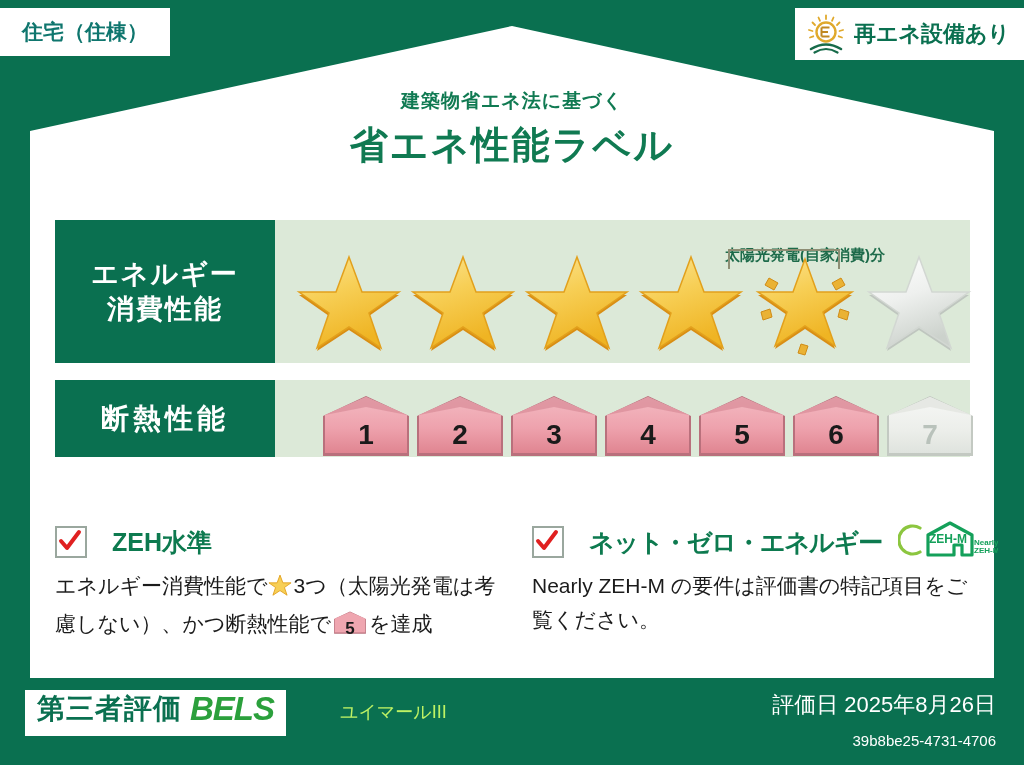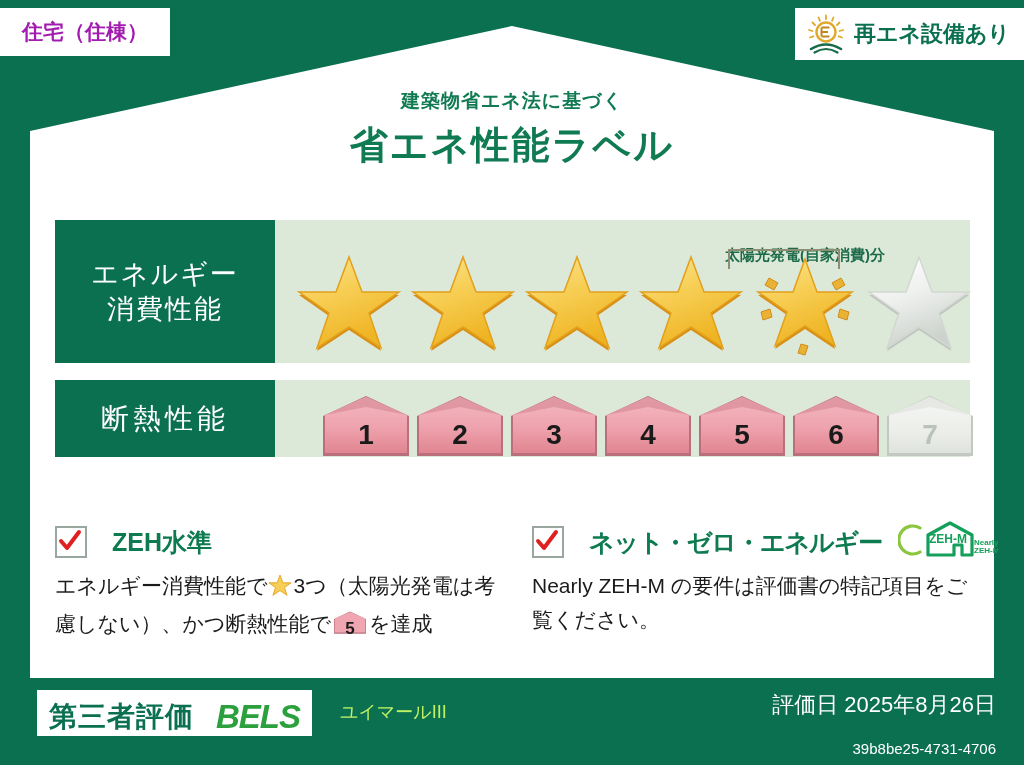--- a/index.html
+++ b/index.html
@@ -30,21 +30,21 @@
 
   
   .badge-type {
     position: absolute;
     left: 0; top: 8px;
     width: 170px; height: 48px;
     background: #ffffff;
     display: flex; align-items: center; justify-content: center;
   }
   .badge-type span {
-    color: #a21caf;
+    color: #0f766e;
     font-size: 21px;
     font-weight: bold;
     letter-spacing: 0px;
   }
   .badge-renew {
     position: absolute;
     right: 0; top: 8px;
     height: 52px;
     background: #ffffff;
     display: flex; align-items: center;
@@ -93,21 +93,21 @@
   .row-label {
     width: 220px;
     background: #0a7050;
     display: flex; flex-direction: column;
     align-items: center; justify-content: center;
     color: #ffffff;
     flex: 0 0 220px;
   }
   .row-label .ln {
     font-size: 27px;
-    font-weight: normal;
+    font-weight: bold;
     letter-spacing: 2px;
     line-height: 1.28;
   }
   .row-label.single .ln { font-size: 28px; letter-spacing: 4px; }
 
   .row-content {
     position: relative;
     flex: 1 1 auto;
   }
 
@@ -212,26 +212,26 @@
 
   
   .footer {
     position: absolute;
     left: 0; bottom: 0;
     width: 1024px; height: 87px;
     background: #0a7050;
   }
   .bels-box {
     position: absolute;
-    left: 37px; top: 12px;
+    left: 25px; top: 12px;
     height: 46px;
     background: #ffffff;
-    display: flex; align-items: flex-end;
+    display: flex; align-items: flex-start;
     padding: 0 12px;
-    gap: 22px;
+    gap: 8px;
   }
   .bels-jp {
     color: #0a7050;
     font-size: 28px;
     font-weight: bold;
     letter-spacing: 1px;
   }
   .bels-en {
     color: #2ba03c;
     font-size: 33px;
@@ -247,21 +247,21 @@
     letter-spacing: 0px;
     text-align: right;
   }
   .footer-right {
     position: absolute;
     right: 28px; top: 12px;
     text-align: right;
     color: #ffffff;
   }
   .eval-date { font-size: 22px; letter-spacing: 0px; }
-  .eval-id { font-size: 15px; margin-top: 20px; }
+  .eval-id { font-size: 15px; margin-top: 12px; }
 </style>
 </head>
 <body>
 
 <div class="label-root">
 
   <div class="house-body"></div>
 
   <div class="badge-type">
     <span>住宅（住棟）</span>

